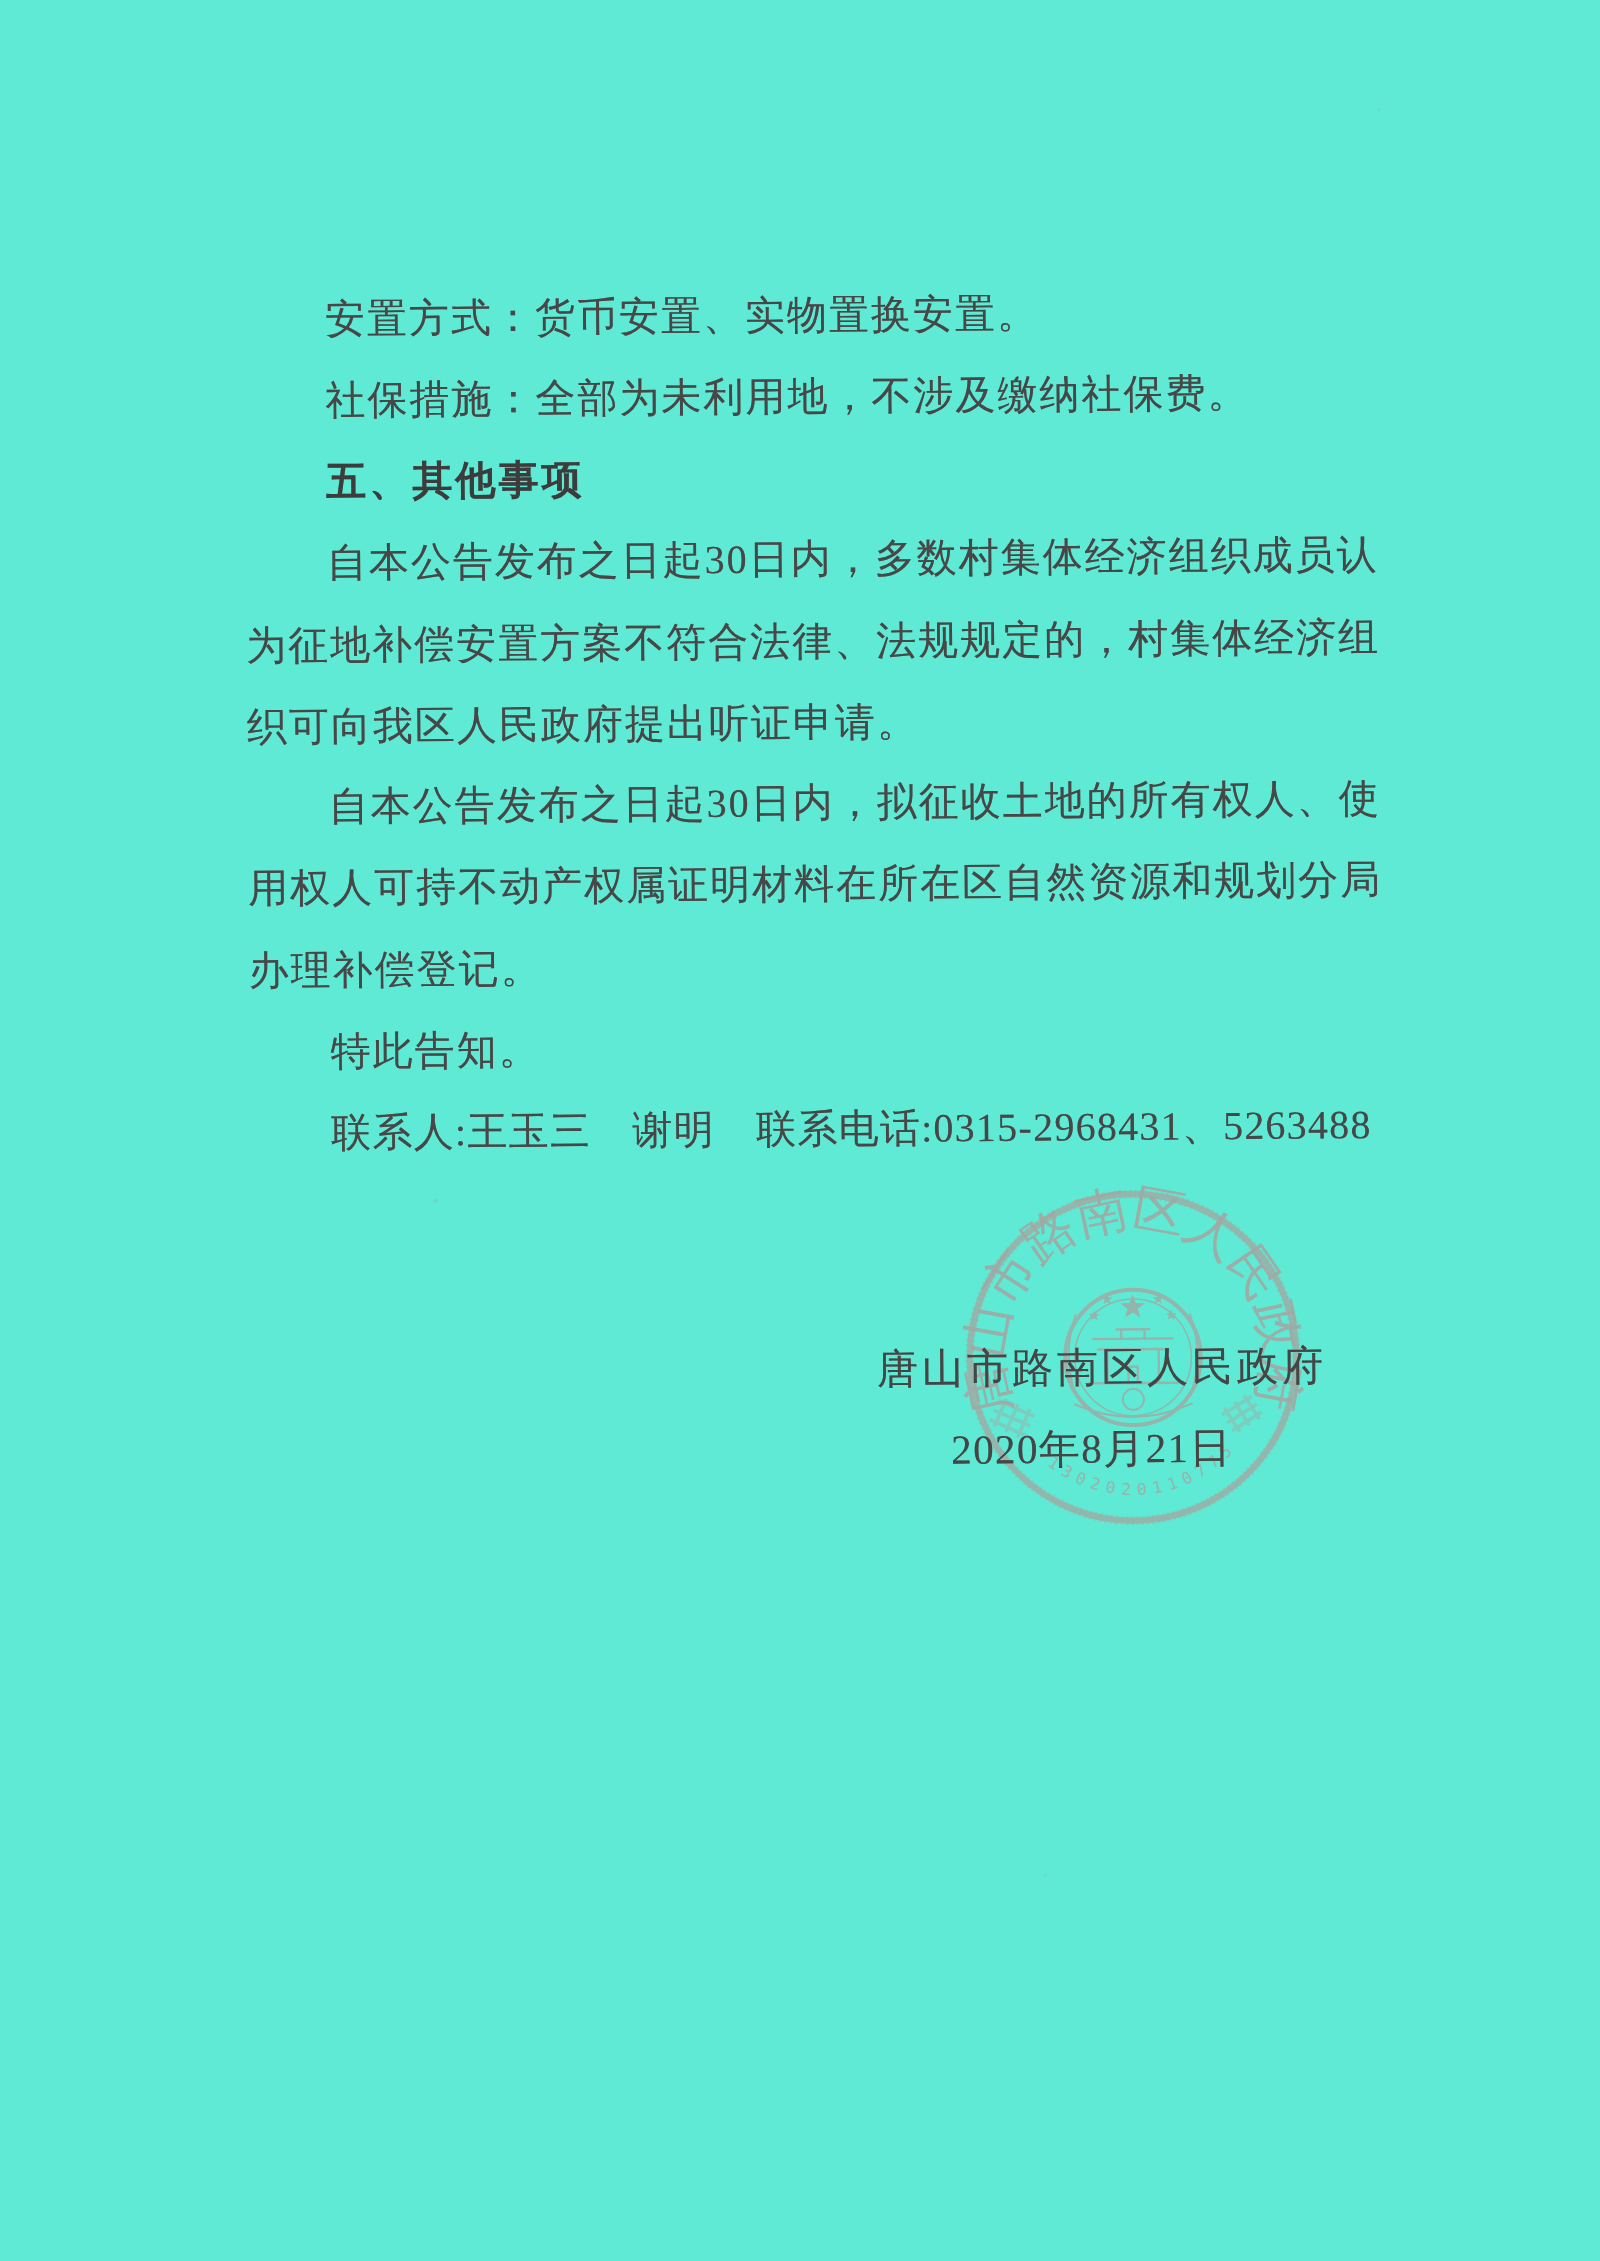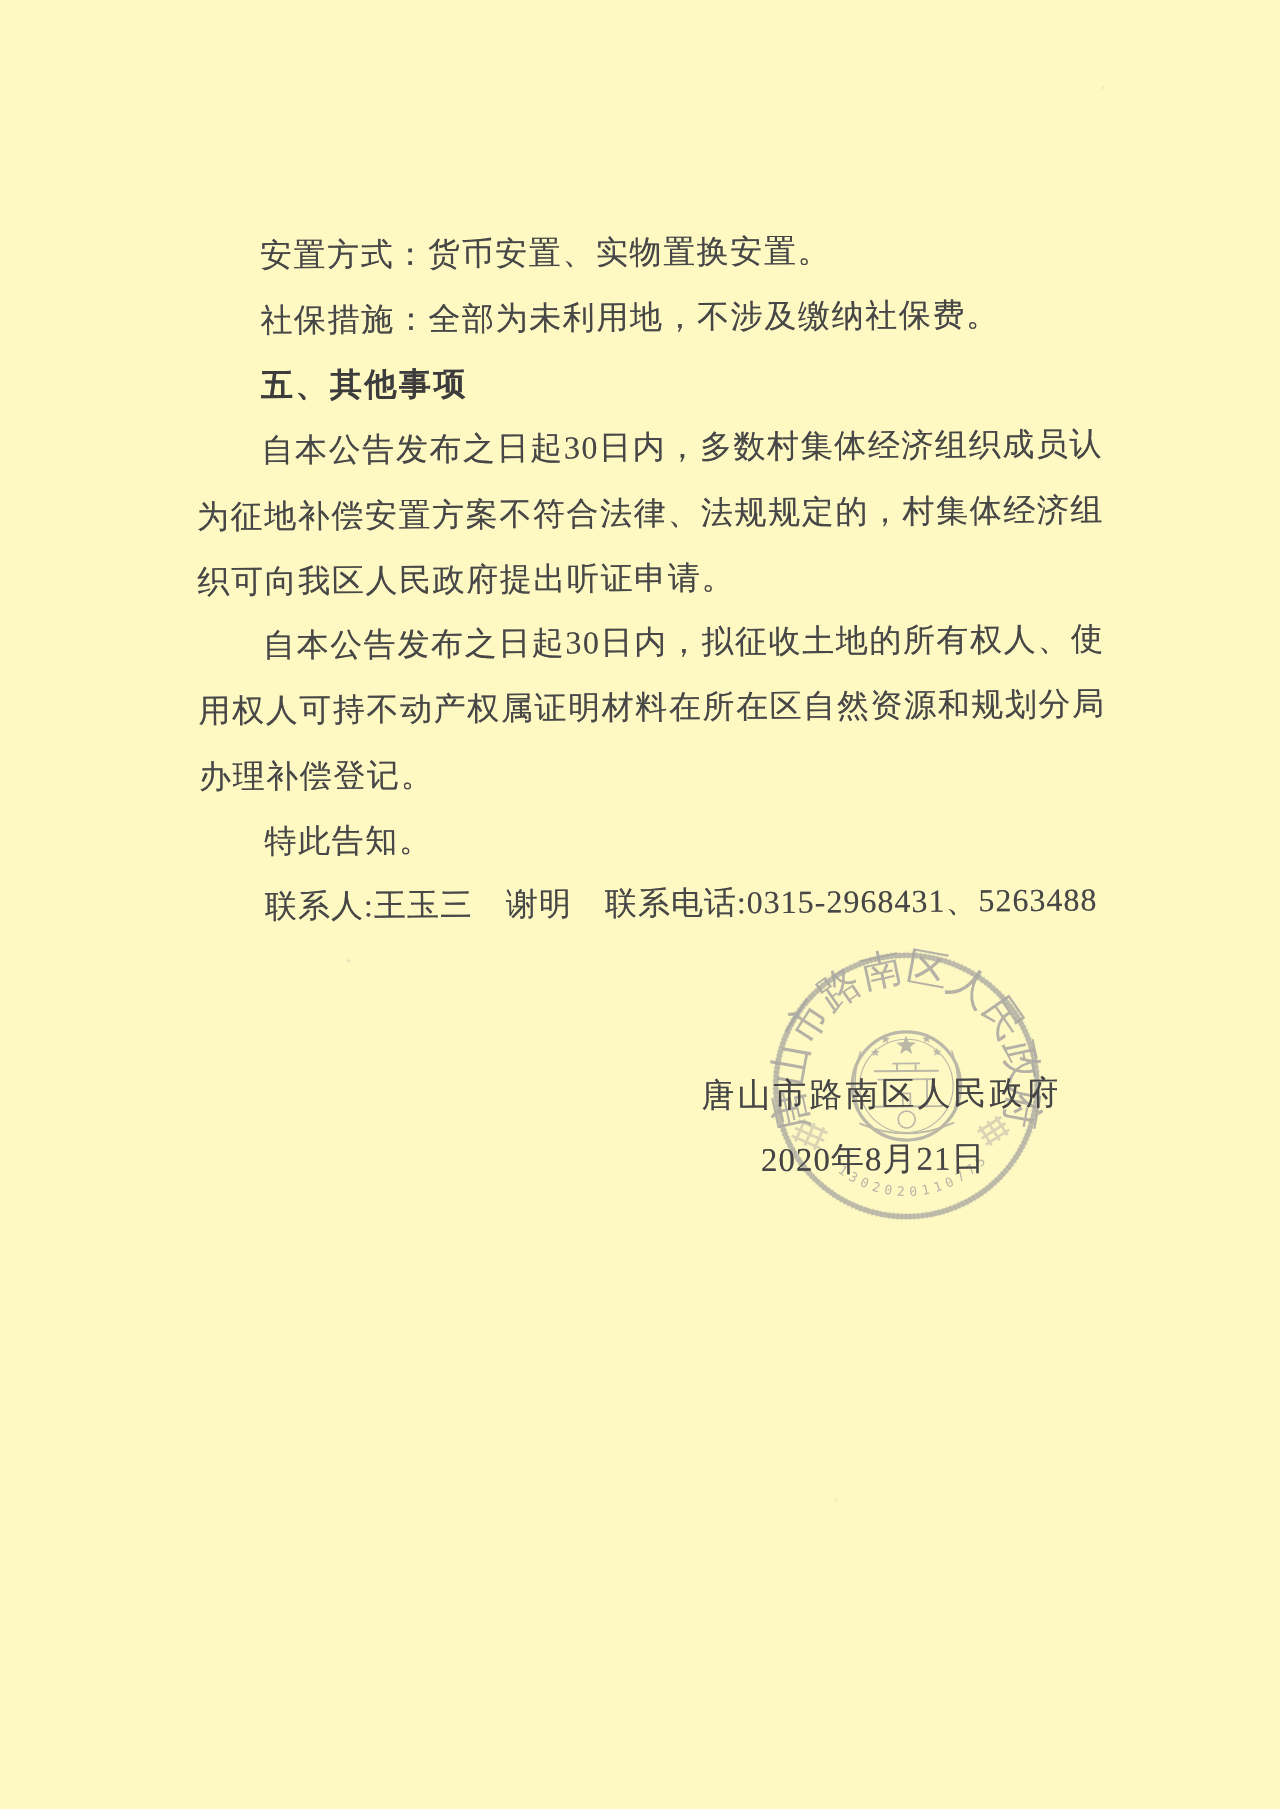--- a/index.html
+++ b/index.html
@@ -1,18 +1,18 @@
 <!DOCTYPE html>
 <html><head>
 <meta charset="utf-8">
 <style>
   html,body{margin:0;padding:0;background:#fdfdfb;}
   .sheet{
     position:relative;width:1280px;height:1809px;margin:0 auto;
-    background:#fef9c3;overflow:hidden;
+    background:#5eead4;overflow:hidden;
     font-family:"Liberation Serif","DejaVu Serif",serif;
     color:#4a4a4a;
   }
   .content{position:absolute;inset:0;transform:rotate(-0.45deg);transform-origin:640px 650px;}
   .line{
     position:absolute;font-size:32px;letter-spacing:1.6px;white-space:nowrap;
     line-height:42px;color:#474747;text-shadow:0 0 .5px rgba(80,80,80,.55);
   }
   .l1{left:263px;top:231px;}
   .l2{left:263px;top:296px;}

